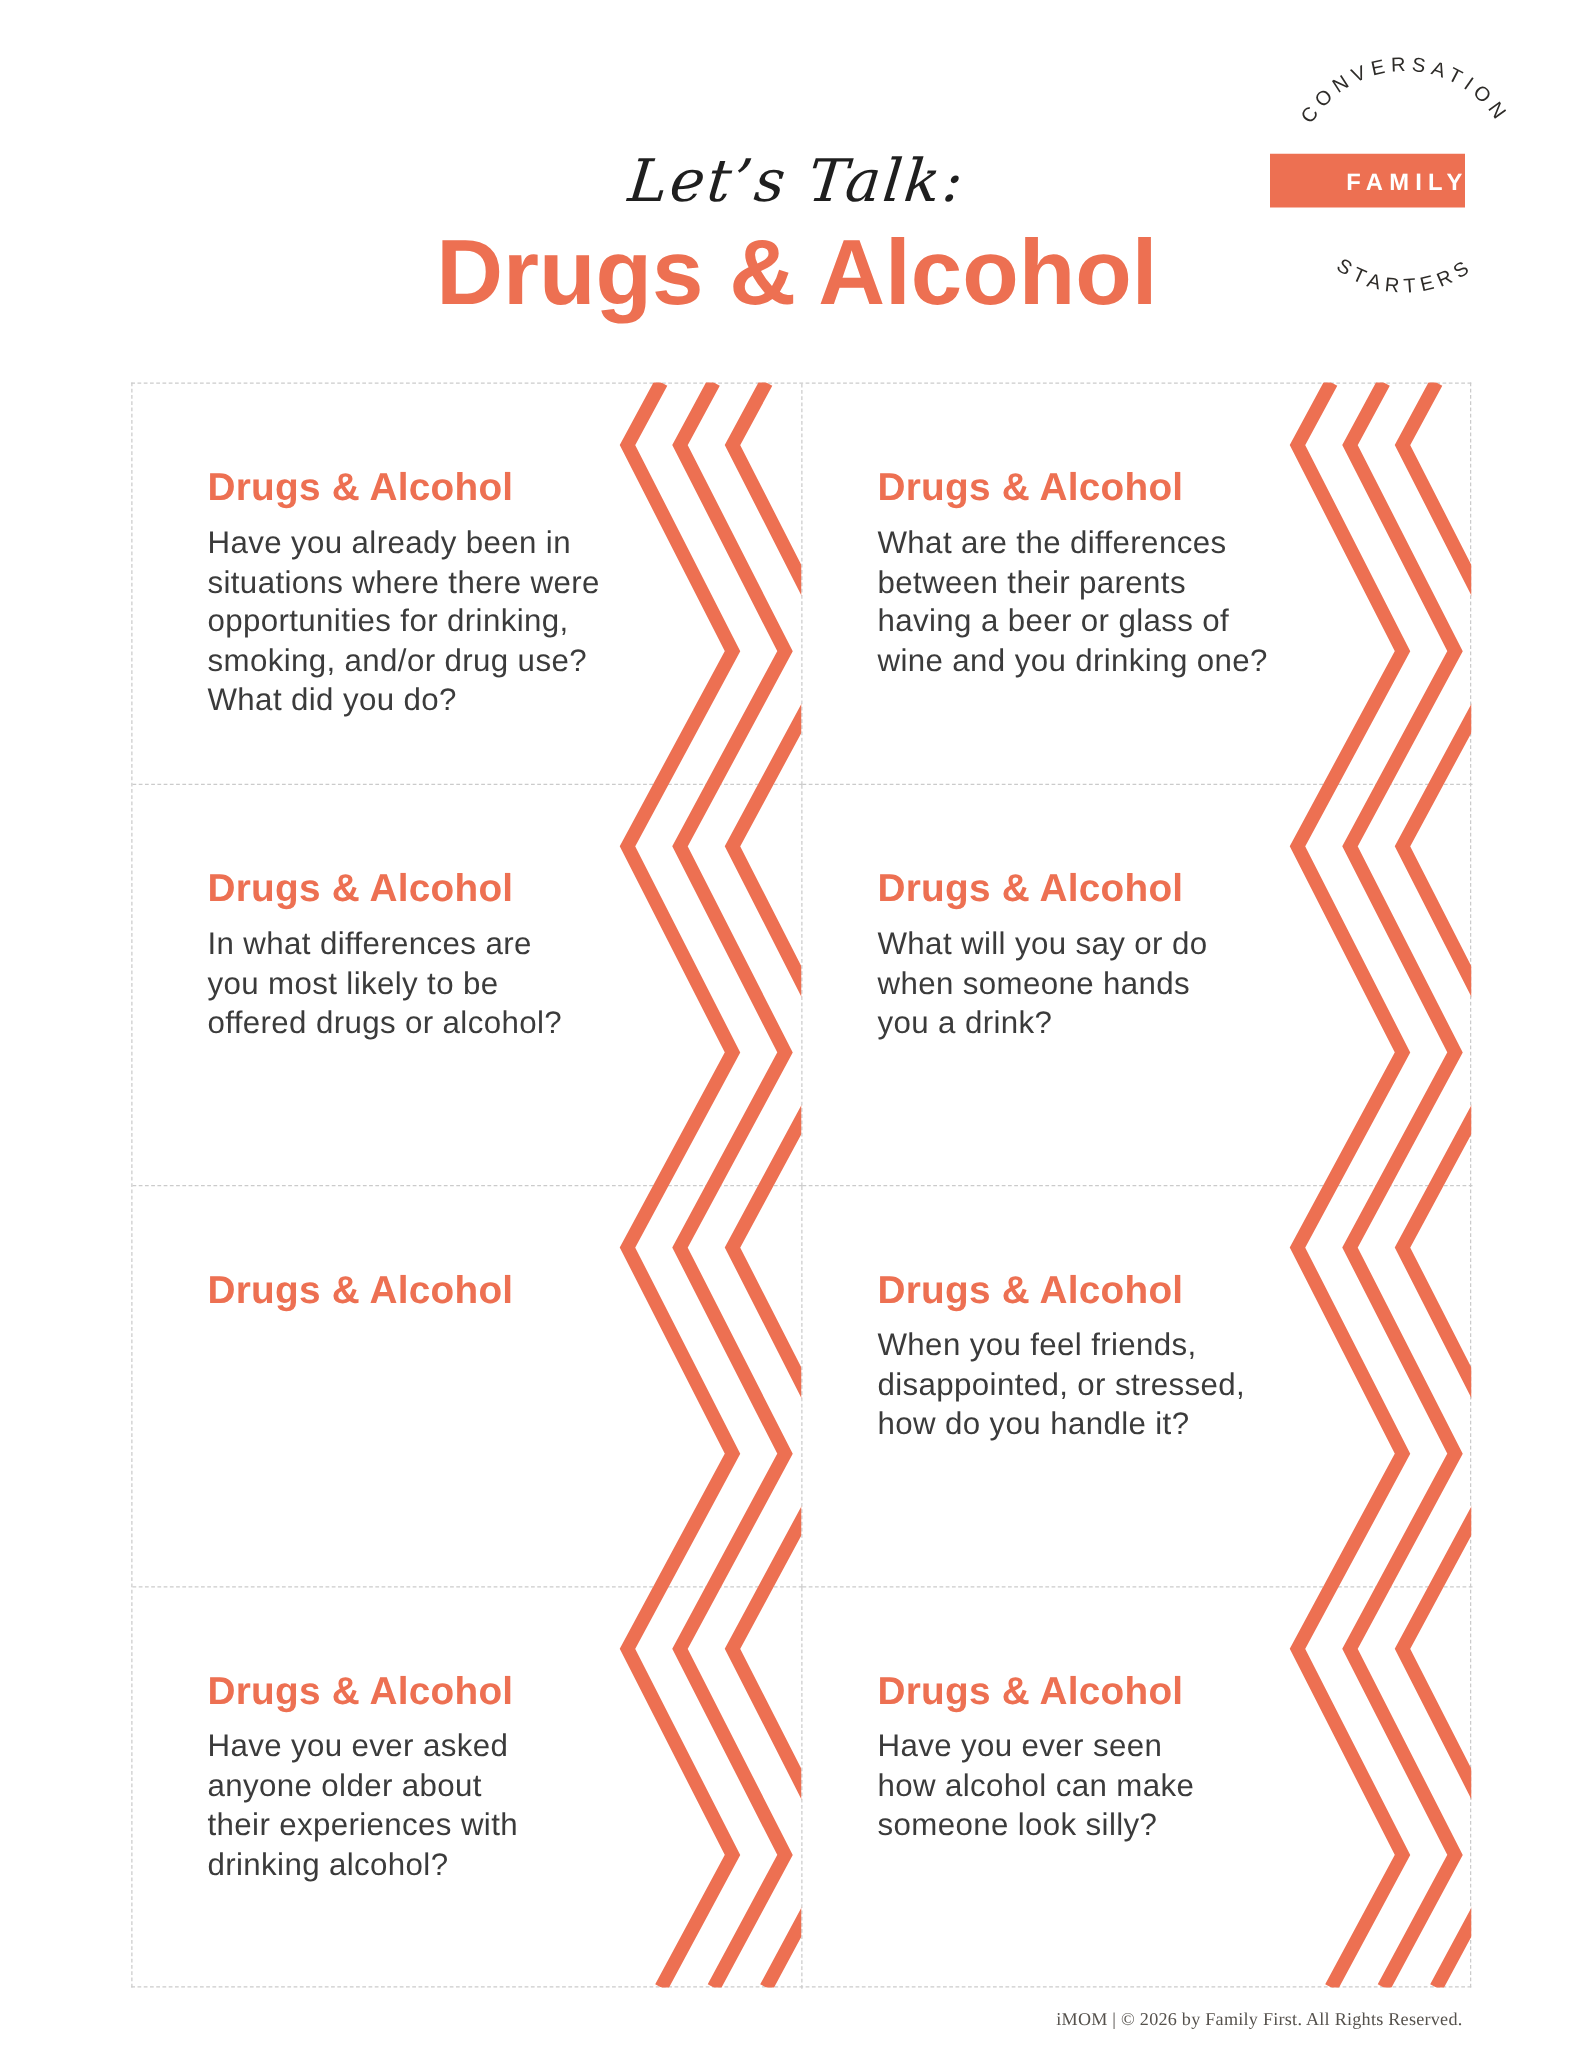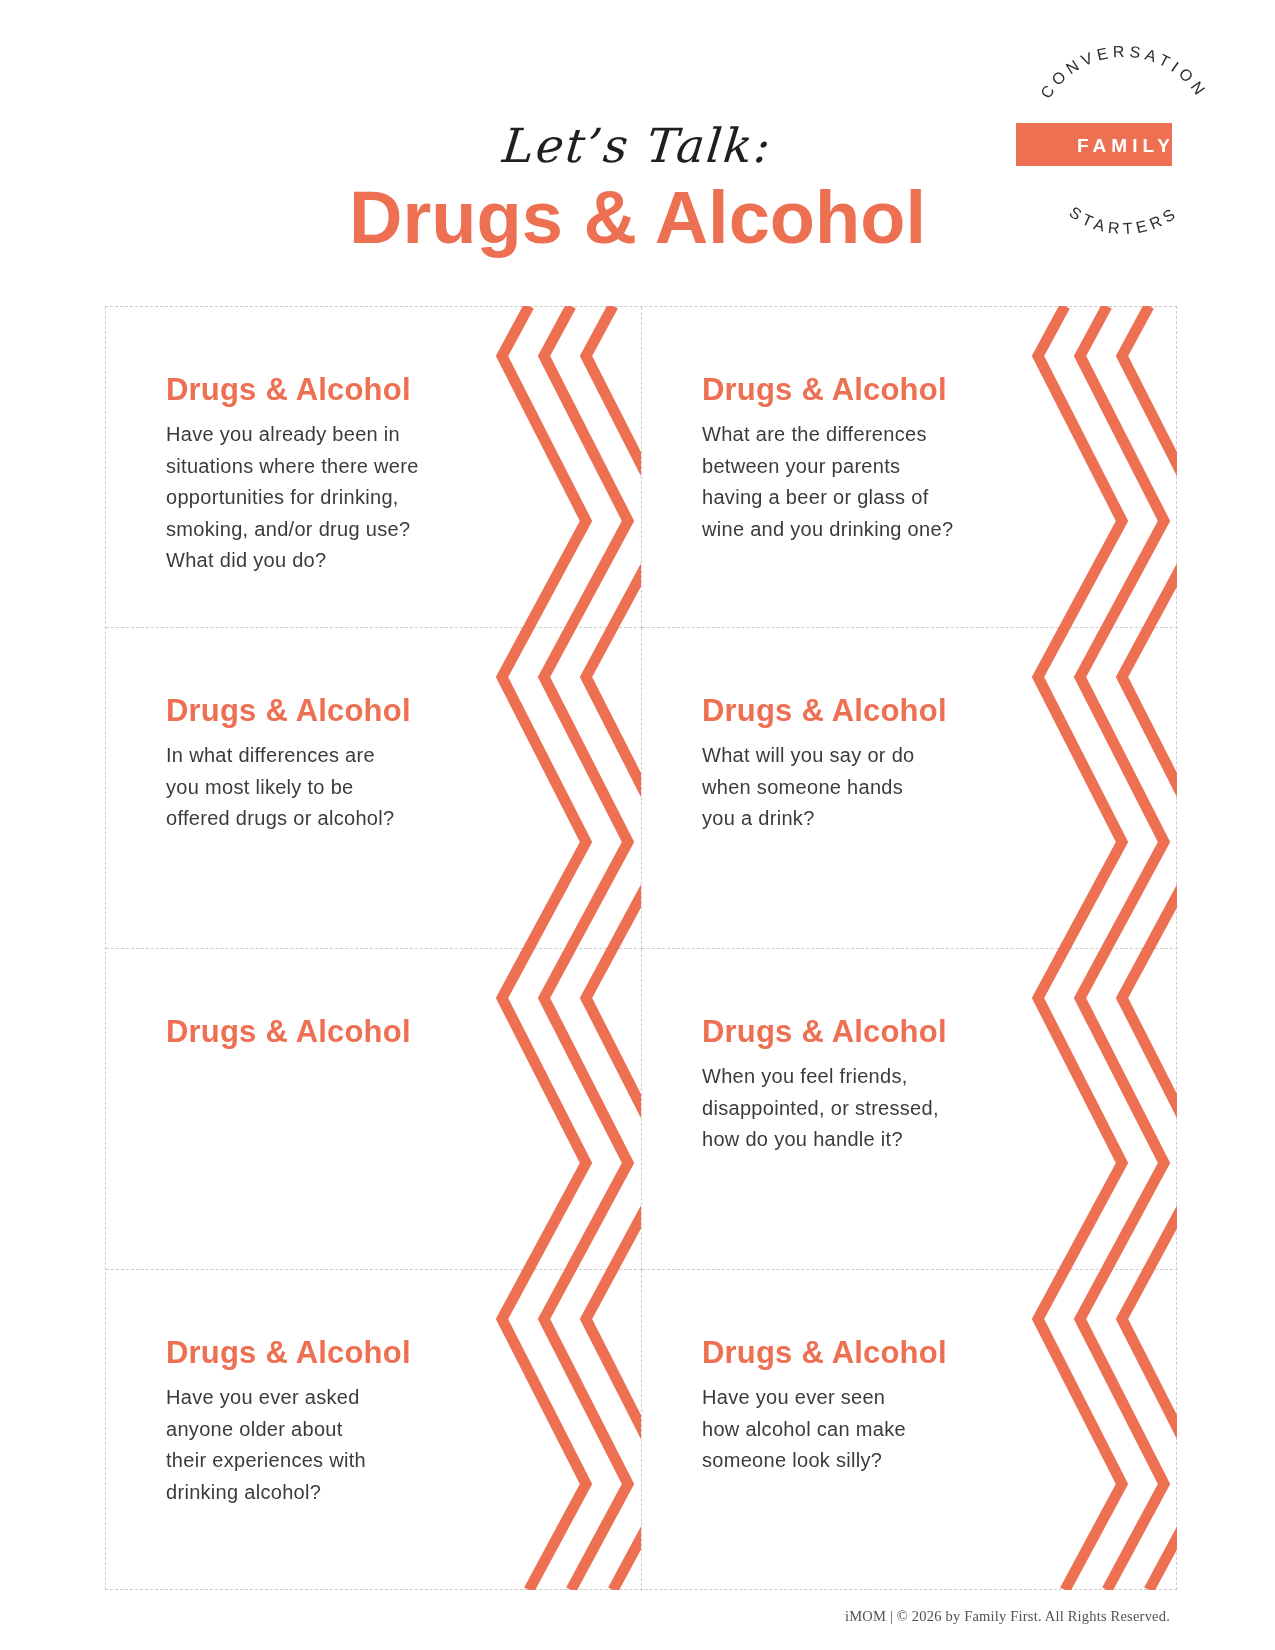--- a/index.html
+++ b/index.html
@@ -63,21 +63,21 @@
   .card-heading{
     font-weight:700;
     font-size:31px;
     line-height:38px;
     color:#ED7052;
     letter-spacing:0.2px;
     margin:0;
   }
   .card-question{
     margin:10px 0 0 0;
-    font-size:20px;
+    font-size:25px;
     line-height:31.5px;
     color:#3B3B3B;
     letter-spacing:0.3px;
     white-space:pre-line;
   }
   
   .zigzag{
     position:absolute;top:306px;width:536px;height:1284px;
     pointer-events:none;
   }
@@ -126,21 +126,21 @@
       <h2 class="card-heading">Drugs &amp; Alcohol</h2>
       <p class="card-question">Have you already been in
 situations where there were
 opportunities for drinking,
 smoking, and/or drug use?
 What did you do?</p>
     </div>
     <div class="card b-bottom">
       <h2 class="card-heading">Drugs &amp; Alcohol</h2>
       <p class="card-question">What are the differences
-between your parents
+between their parents
 having a beer or glass of
 wine and you drinking one?</p>
     </div>
 
     <div class="card b-right b-bottom">
       <h2 class="card-heading">Drugs &amp; Alcohol</h2>
       <p class="card-question">In what differences are
 you most likely to be
 offered drugs or alcohol?</p>
     </div>

